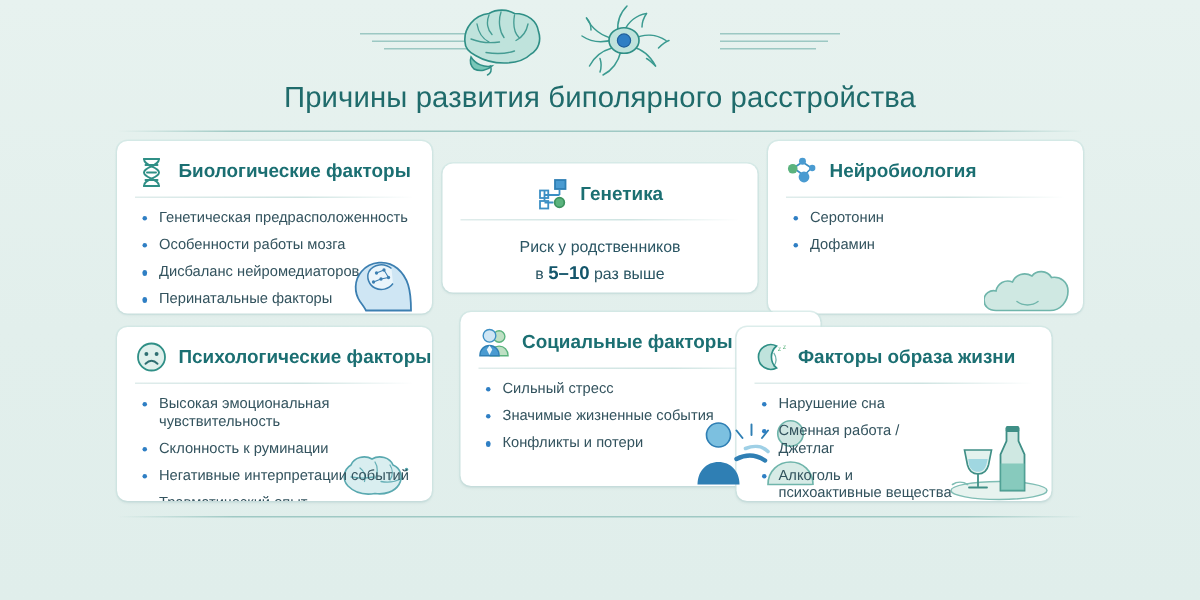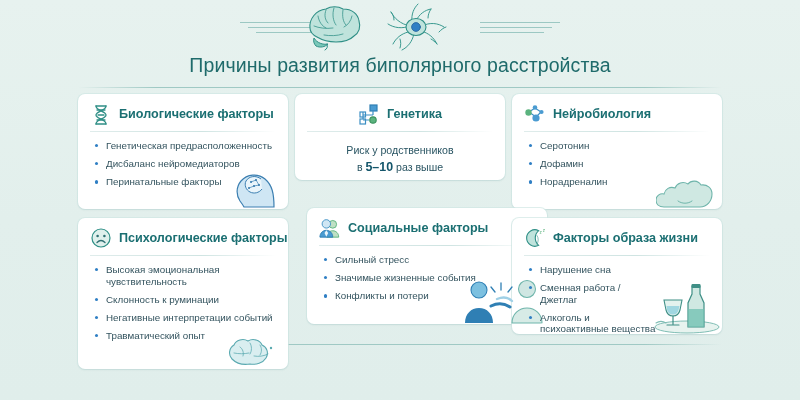--- a/index.html
+++ b/index.html
@@ -31,25 +31,25 @@
         background:linear-gradient(90deg,rgba(150,195,190,0) 0%,#9fc9c4 12%,#9fc9c4 88%,rgba(150,195,190,0) 100%);}
   .rule-top{top:87px;}
   .rule-bot{top:344px;}
 
   
   .grid{position:absolute;left:78px;top:94px;width:644px;height:240px;padding-left:48px;}
   .card{position:absolute;background:#ffffff;border-radius:7px;
         box-shadow:0 1px 2px rgba(40,90,95,.10),0 0 0 1px rgba(210,232,229,.7);
         overflow:hidden;}
   .c0{left:0;   top:0;   width:210px;height:115px;}
-  .c1{left:217px;top:0;  width:210px;height:86px;}
+  .c1{left:217px;top:15px;  width:210px;height:86px;}
   .c2{left:434px;top:0;  width:210px;height:115px;}
-  .c3{left:0;   top:124px;width:210px;height:151px;}
+  .c3{left:0;   top:124px;width:210px;height:116px;}
   .c4{left:217px;top:114px;width:240px;height:116px;margin-left:12px;}
-  .c5{left:434px;top:124px;width:210px;height:116px;}
+  .c5{left:413px;top:124px;width:210px;height:116px;}
 
   .chead{display:flex;align-items:center;gap:7px;padding:9px 0 0 12px;height:22px;}
   .chead .ico{width:22px;height:22px;flex:0 0 22px;display:block;}
   .ctitle{font-size:12.6px;font-weight:bold;color:#1b6f72;white-space:nowrap;}
   .hdiv{margin:6px 12px 0 12px;height:1px;
         background:linear-gradient(90deg,#dfeceb 0%,#cfe4e2 60%,rgba(220,236,234,0) 100%);}
 
   ul.items{list-style:none;margin:8px 0 0 0;padding:0 10px 0 16px;position:relative;z-index:2;}
   ul.items li{position:relative;padding-left:12px;margin-bottom:6.5px;
               font-size:9.8px;color:#33535e;line-height:11.6px;}
@@ -108,20 +108,21 @@
             <path d="M6 3c0 5 10 5 10 9s-10 4-10 9"></path>
             <path d="M16 3c0 5-10 5-10 9s10 4 10 9"></path>
             <path d="M6 3h10M7 7h8M8 12h6M7 17h8M6 21h10"></path>
           </g>
         </svg>
         <span class="ctitle">Биологические факторы</span>
       </div>
       <div class="hdiv"></div>
       <ul class="items">
         <li>Генетическая предрасположенность</li>
+        <li>Особенности работы мозга</li>
         <li>Дисбаланс нейромедиаторов</li>
         <li>Перинатальные факторы</li>
       </ul>
       <svg class="deco" width="58" height="52" viewBox="0 0 58 52">
         <path d="M44 50c0-14-2-22-9-28-7-6-18-5-24 2-5 6-5 14-1 20 3 4 4 6 4 6z" fill="#cfe6f4" stroke="#3c7fb1" stroke-width="1.2"></path>
         <path d="M31 22c-5-4-12-3-15 2-2 4 0 9 4 11 4 2 9 1 12-3" fill="#eaf5fb" stroke="#3c7fb1" stroke-width="1"></path>
         <g fill="#3c7fb1">
             <circle cx="21" cy="25" r="1.1"></circle>
             <circle cx="26" cy="23" r="1.1"></circle>
             <circle cx="24" cy="29" r="1.1"></circle>
@@ -164,21 +165,20 @@
           <circle cx="11" cy="4.5" r="2.3" fill="#4a9bd1"></circle>
           <circle cx="17.5" cy="9" r="2.1" fill="#4a9bd1"></circle>
           <circle cx="12" cy="15" r="3.6" fill="#4a9bd1"></circle>
         </svg>
         <span class="ctitle">Нейробиология</span>
       </div>
       <div class="hdiv"></div>
       <ul class="items">
         <li>Серотонин</li>
         <li>Дофамин</li>
-        <li>Норадреналин</li>
       </ul>
       <svg class="deco" width="66" height="34" viewBox="0 0 66 34">
         <path d="M8 32c-5 0-8-3-8-7s4-7 8-6c1-5 6-8 11-6 2-5 8-7 13-4 3-4 10-4 13 1 6-1 11 3 11 9 0 7-5 13-12 13z" fill="#cfe8e2" stroke="#6fb5ab" stroke-width="1.1"></path>
         <path d="M22 26c4 3 10 3 14 0" fill="none" stroke="#6fb5ab" stroke-width="1" stroke-linecap="round"></path>
       </svg>
     </div>
 
     <div class="card c3">
       <div class="chead">
         <svg class="ico" viewBox="0 0 22 22">

